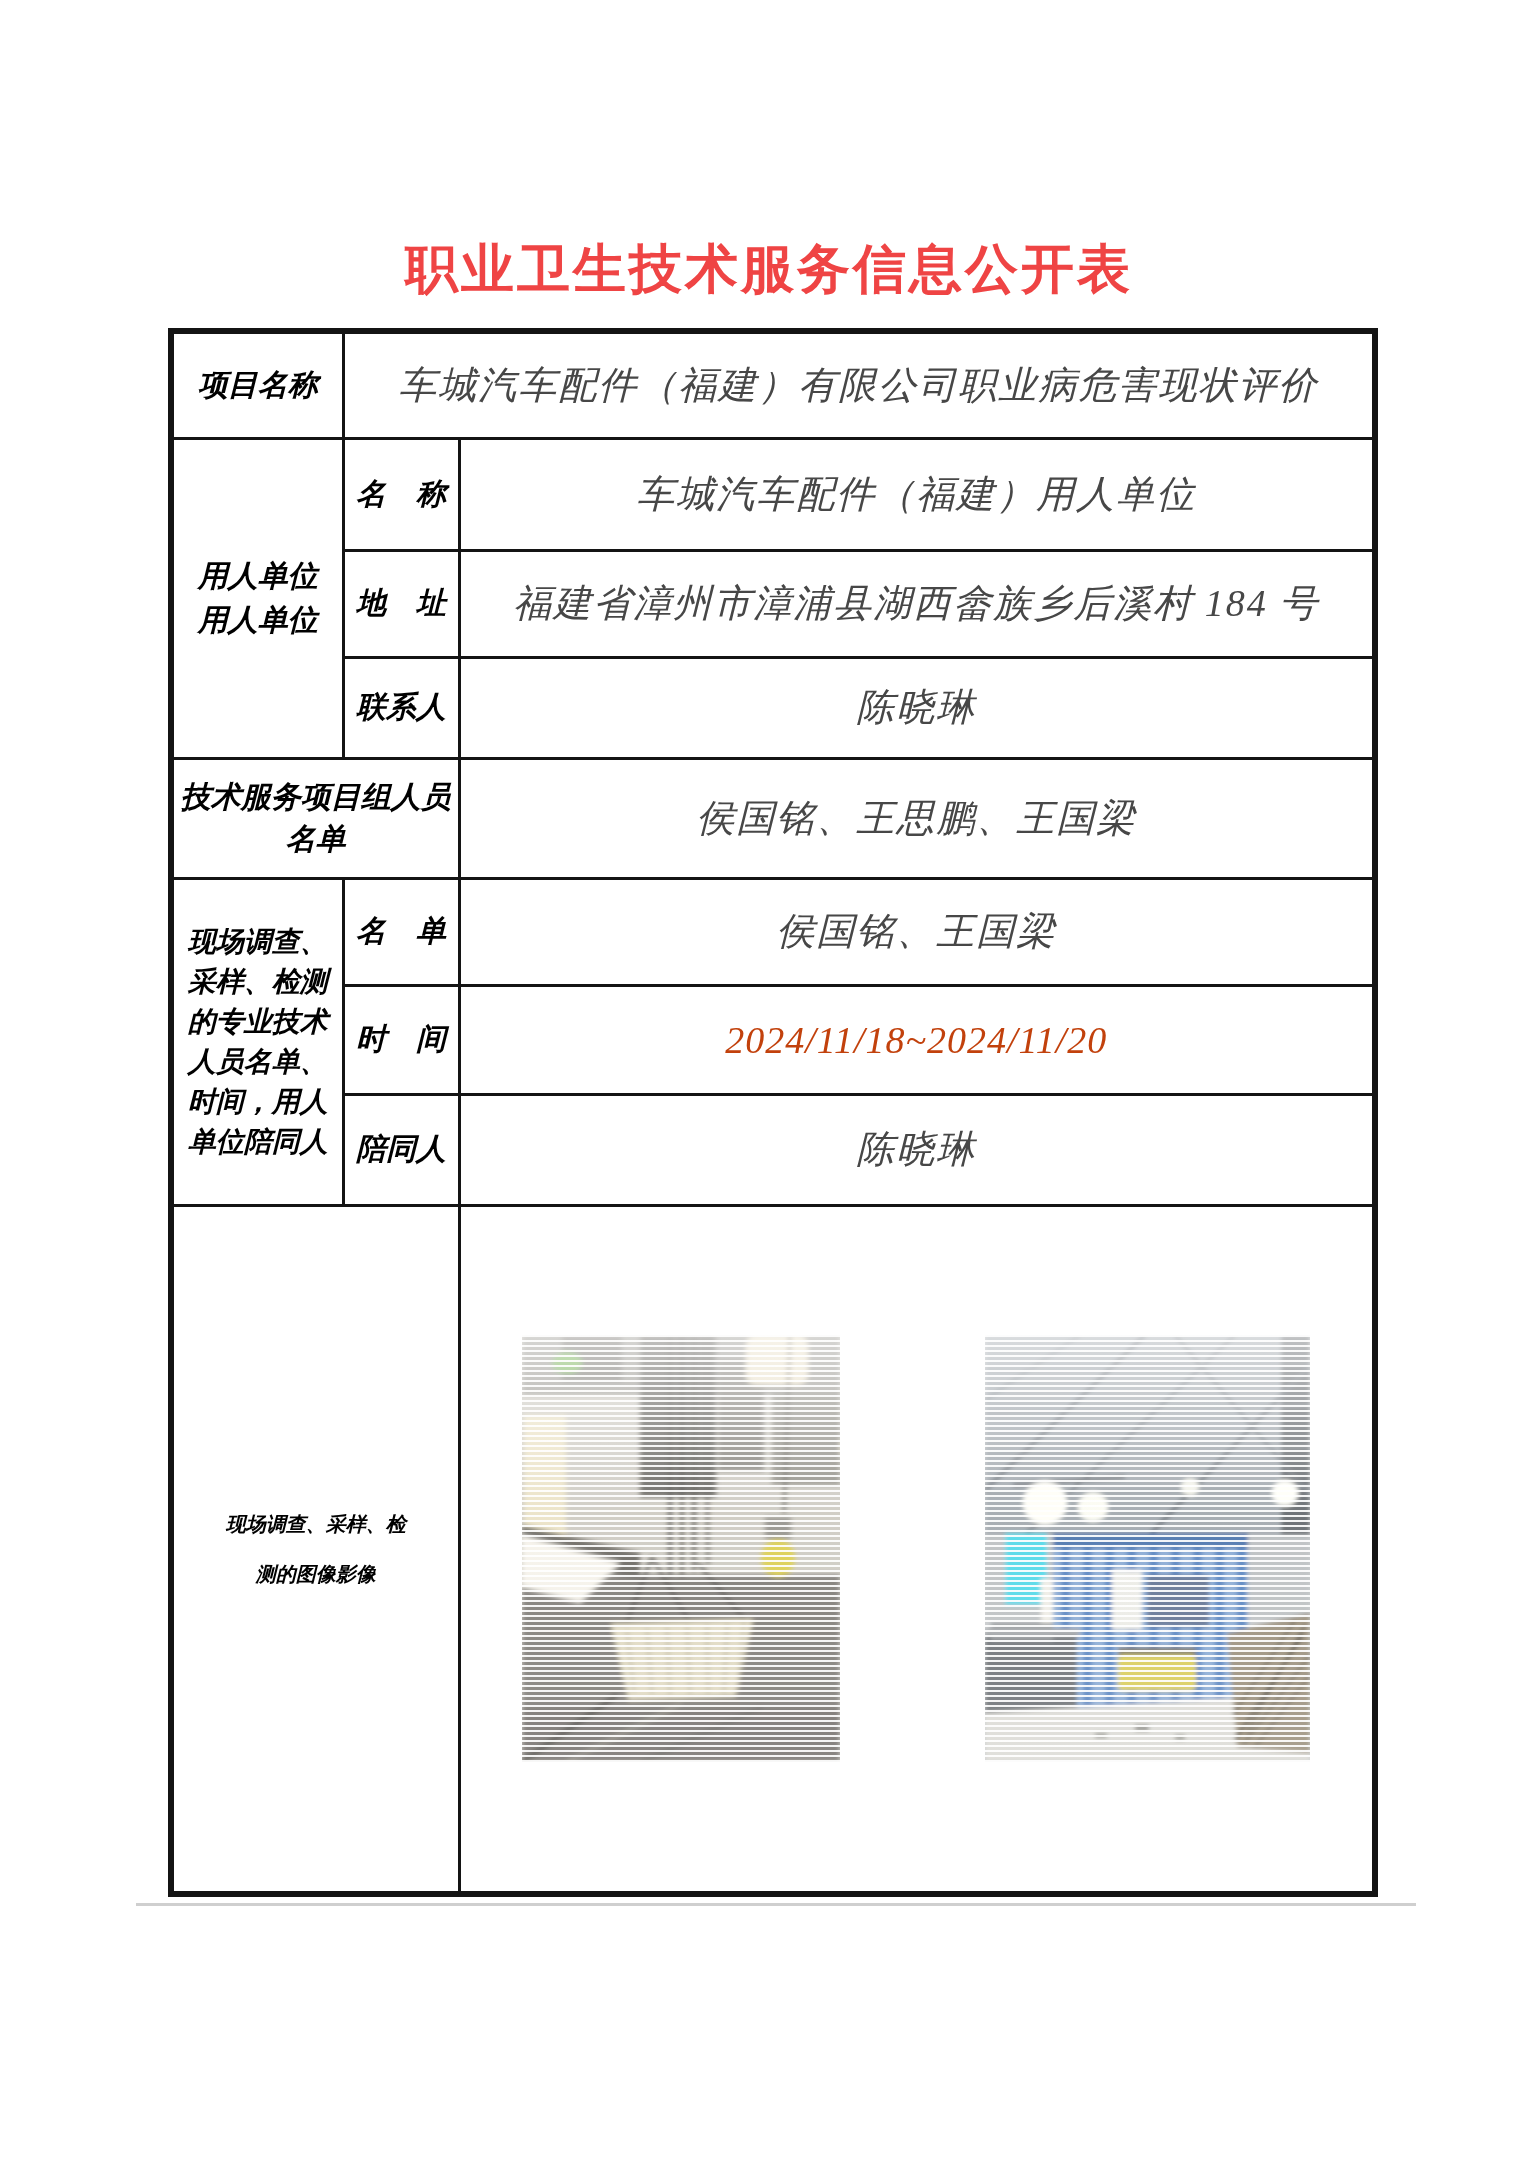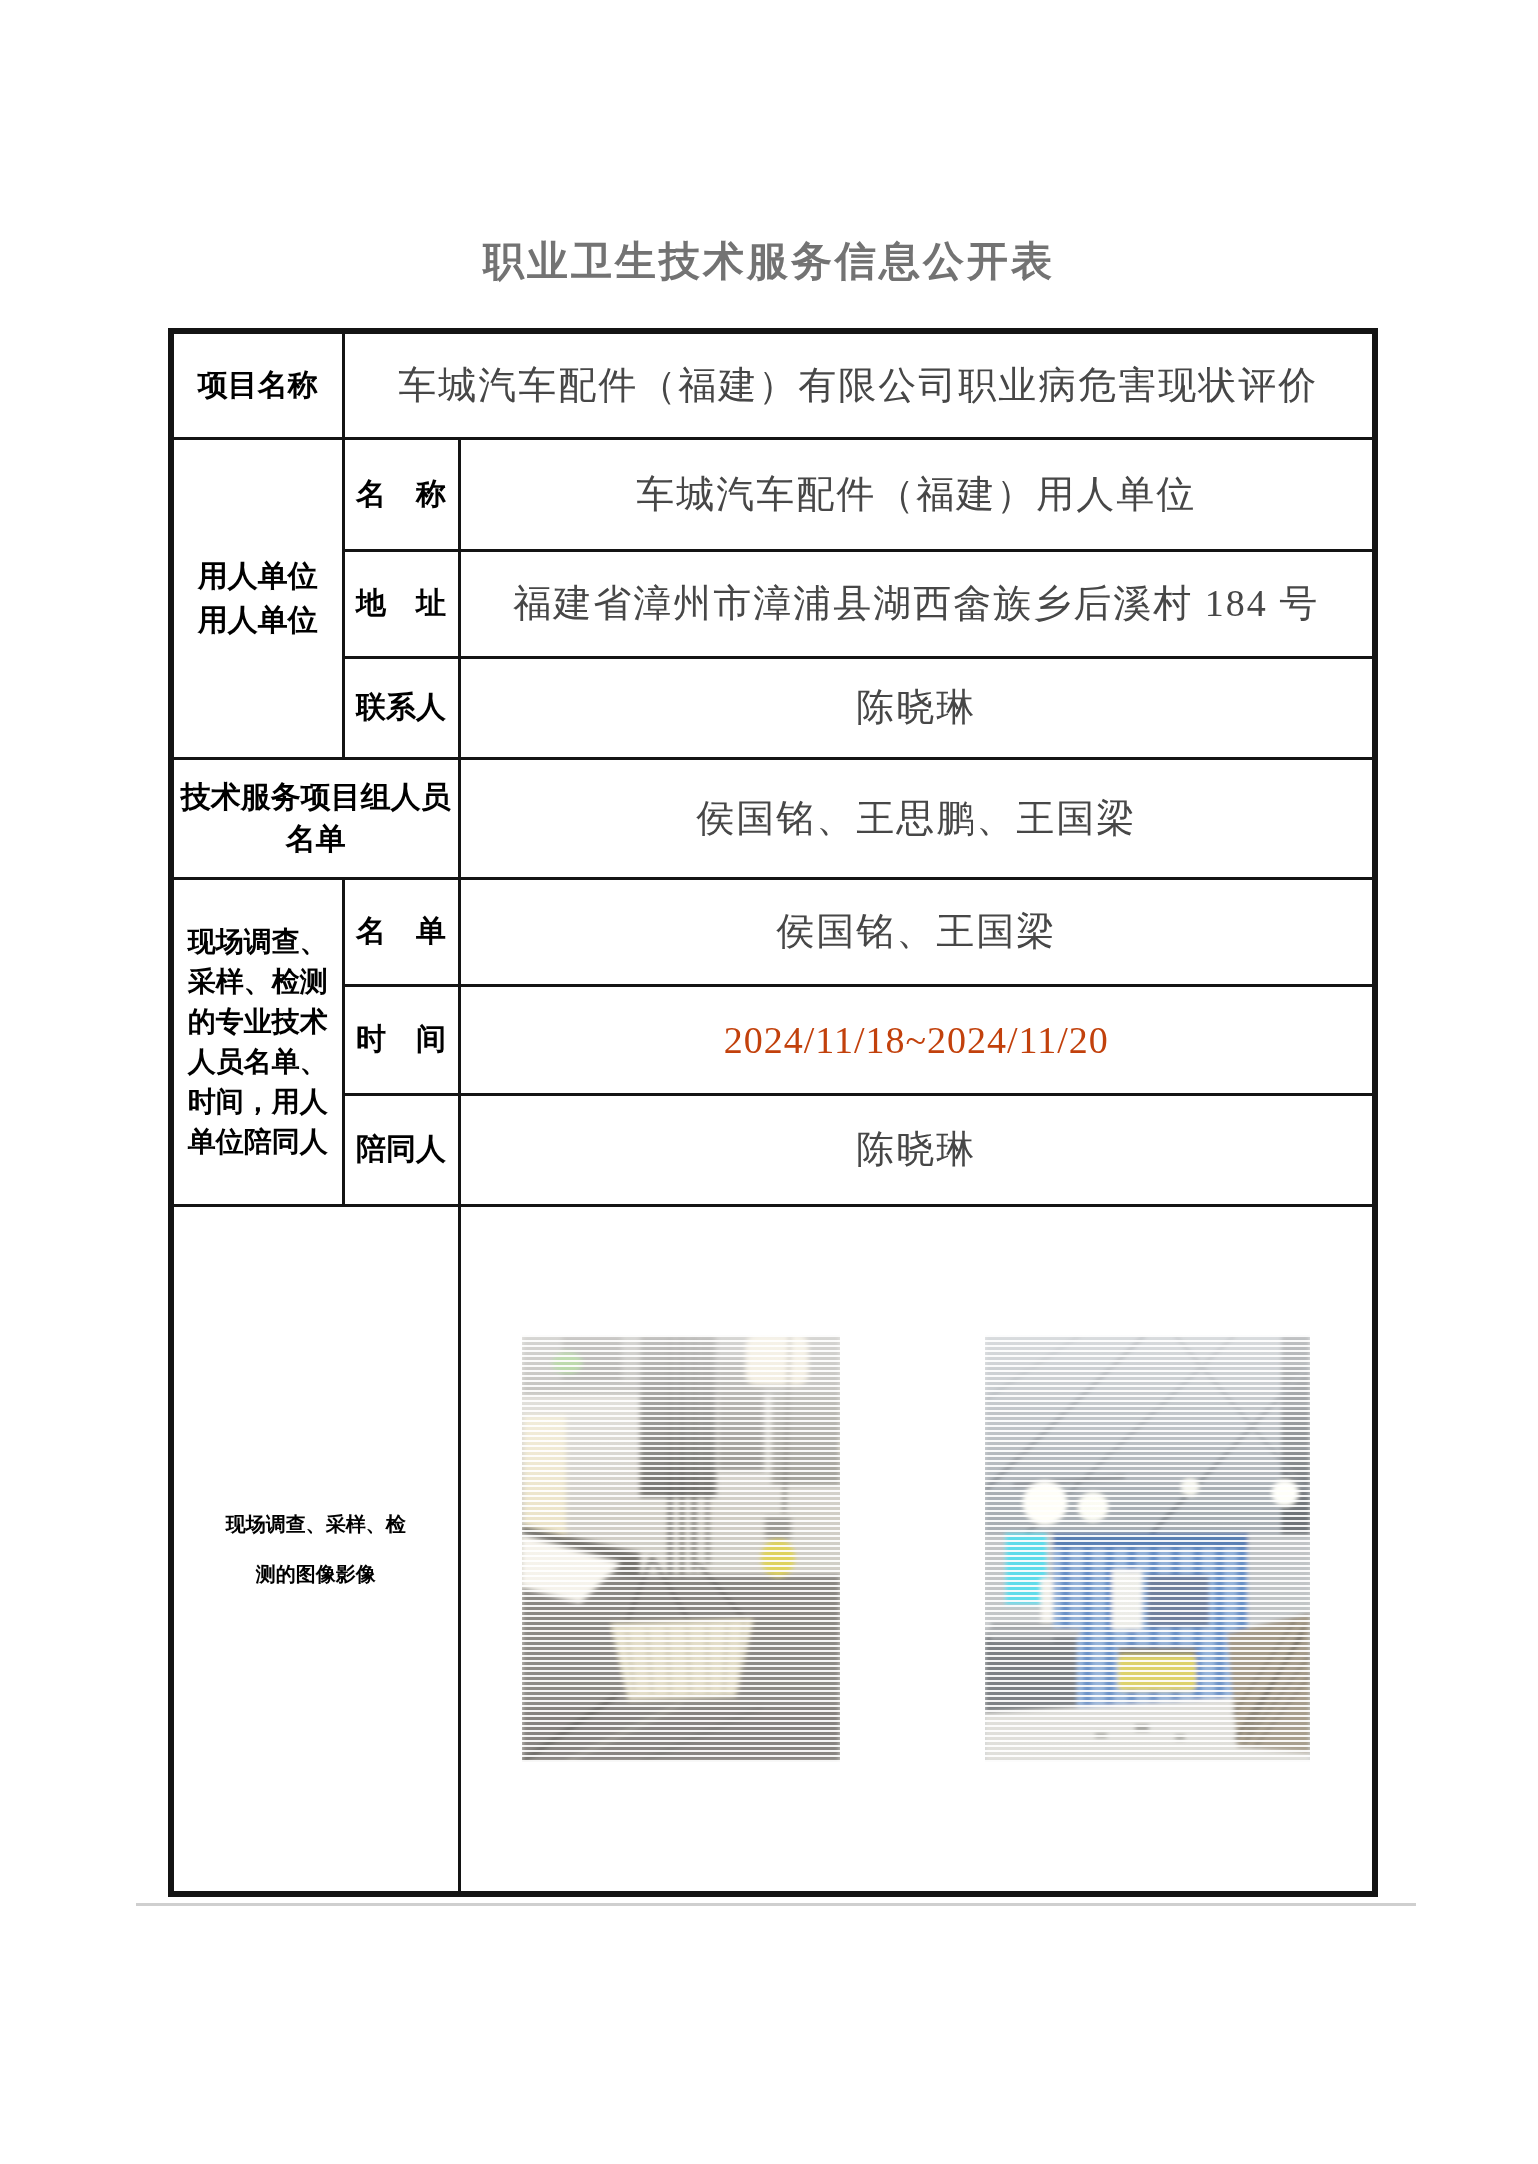--- a/index.html
+++ b/index.html
@@ -3,26 +3,27 @@
 <meta charset="utf-8">
 <style>
   html,body{margin:0;padding:0;}
   body{
     width:1538px;height:2164px;position:relative;background:#ffffff;
     font-family:"Liberation Sans", sans-serif;color:#000;
     -webkit-font-smoothing:antialiased;
   }
   .doc-title{
     position:absolute;left:0;top:234px;width:100%;margin:0;
-    text-align:center;font-size:41px;font-weight:bold;letter-spacing:3px;color:#737373;
+    text-align:center;font-size:53px;font-weight:bold;letter-spacing:3px;color:#ef4444;
   }
   table.form-table{
     position:absolute;left:168px;top:328px;width:1204px;
     border-collapse:collapse;table-layout:fixed;
     border:6px solid #141414;
+    font-style:italic;
   }
   table.form-table td{
     border:3px solid #141414;
     text-align:center;vertical-align:middle;
     padding:0;overflow:hidden;
   }
   .lbl{font-weight:bold;font-size:30px;color:#000;}
   .lbl .ln{display:block;line-height:44px;}
   .lbl-small .ln{font-size:28px;line-height:40px;}
   .lbl-img .ln{font-size:20px;line-height:50px;}

